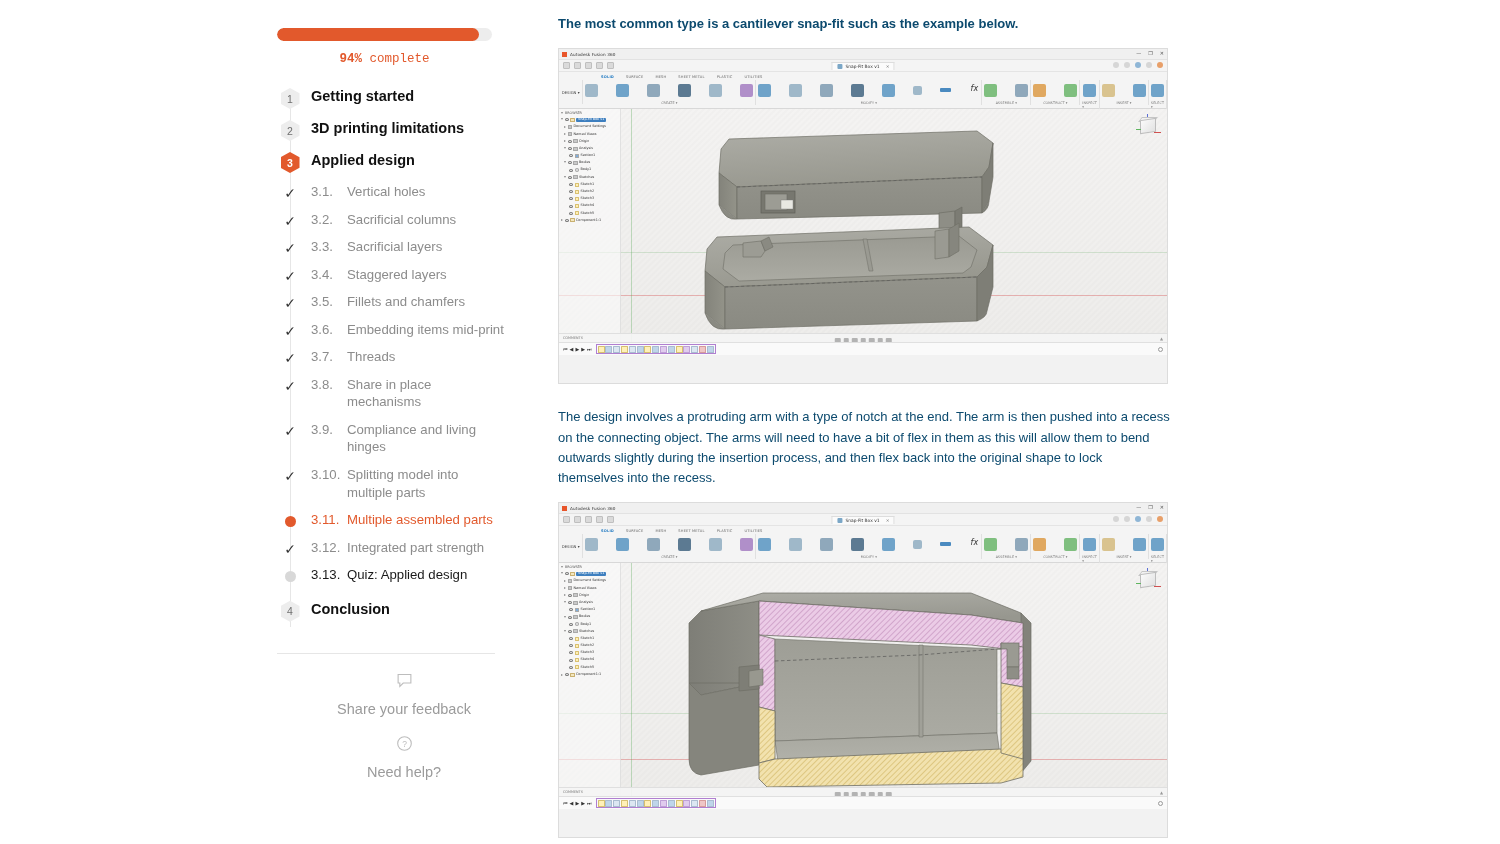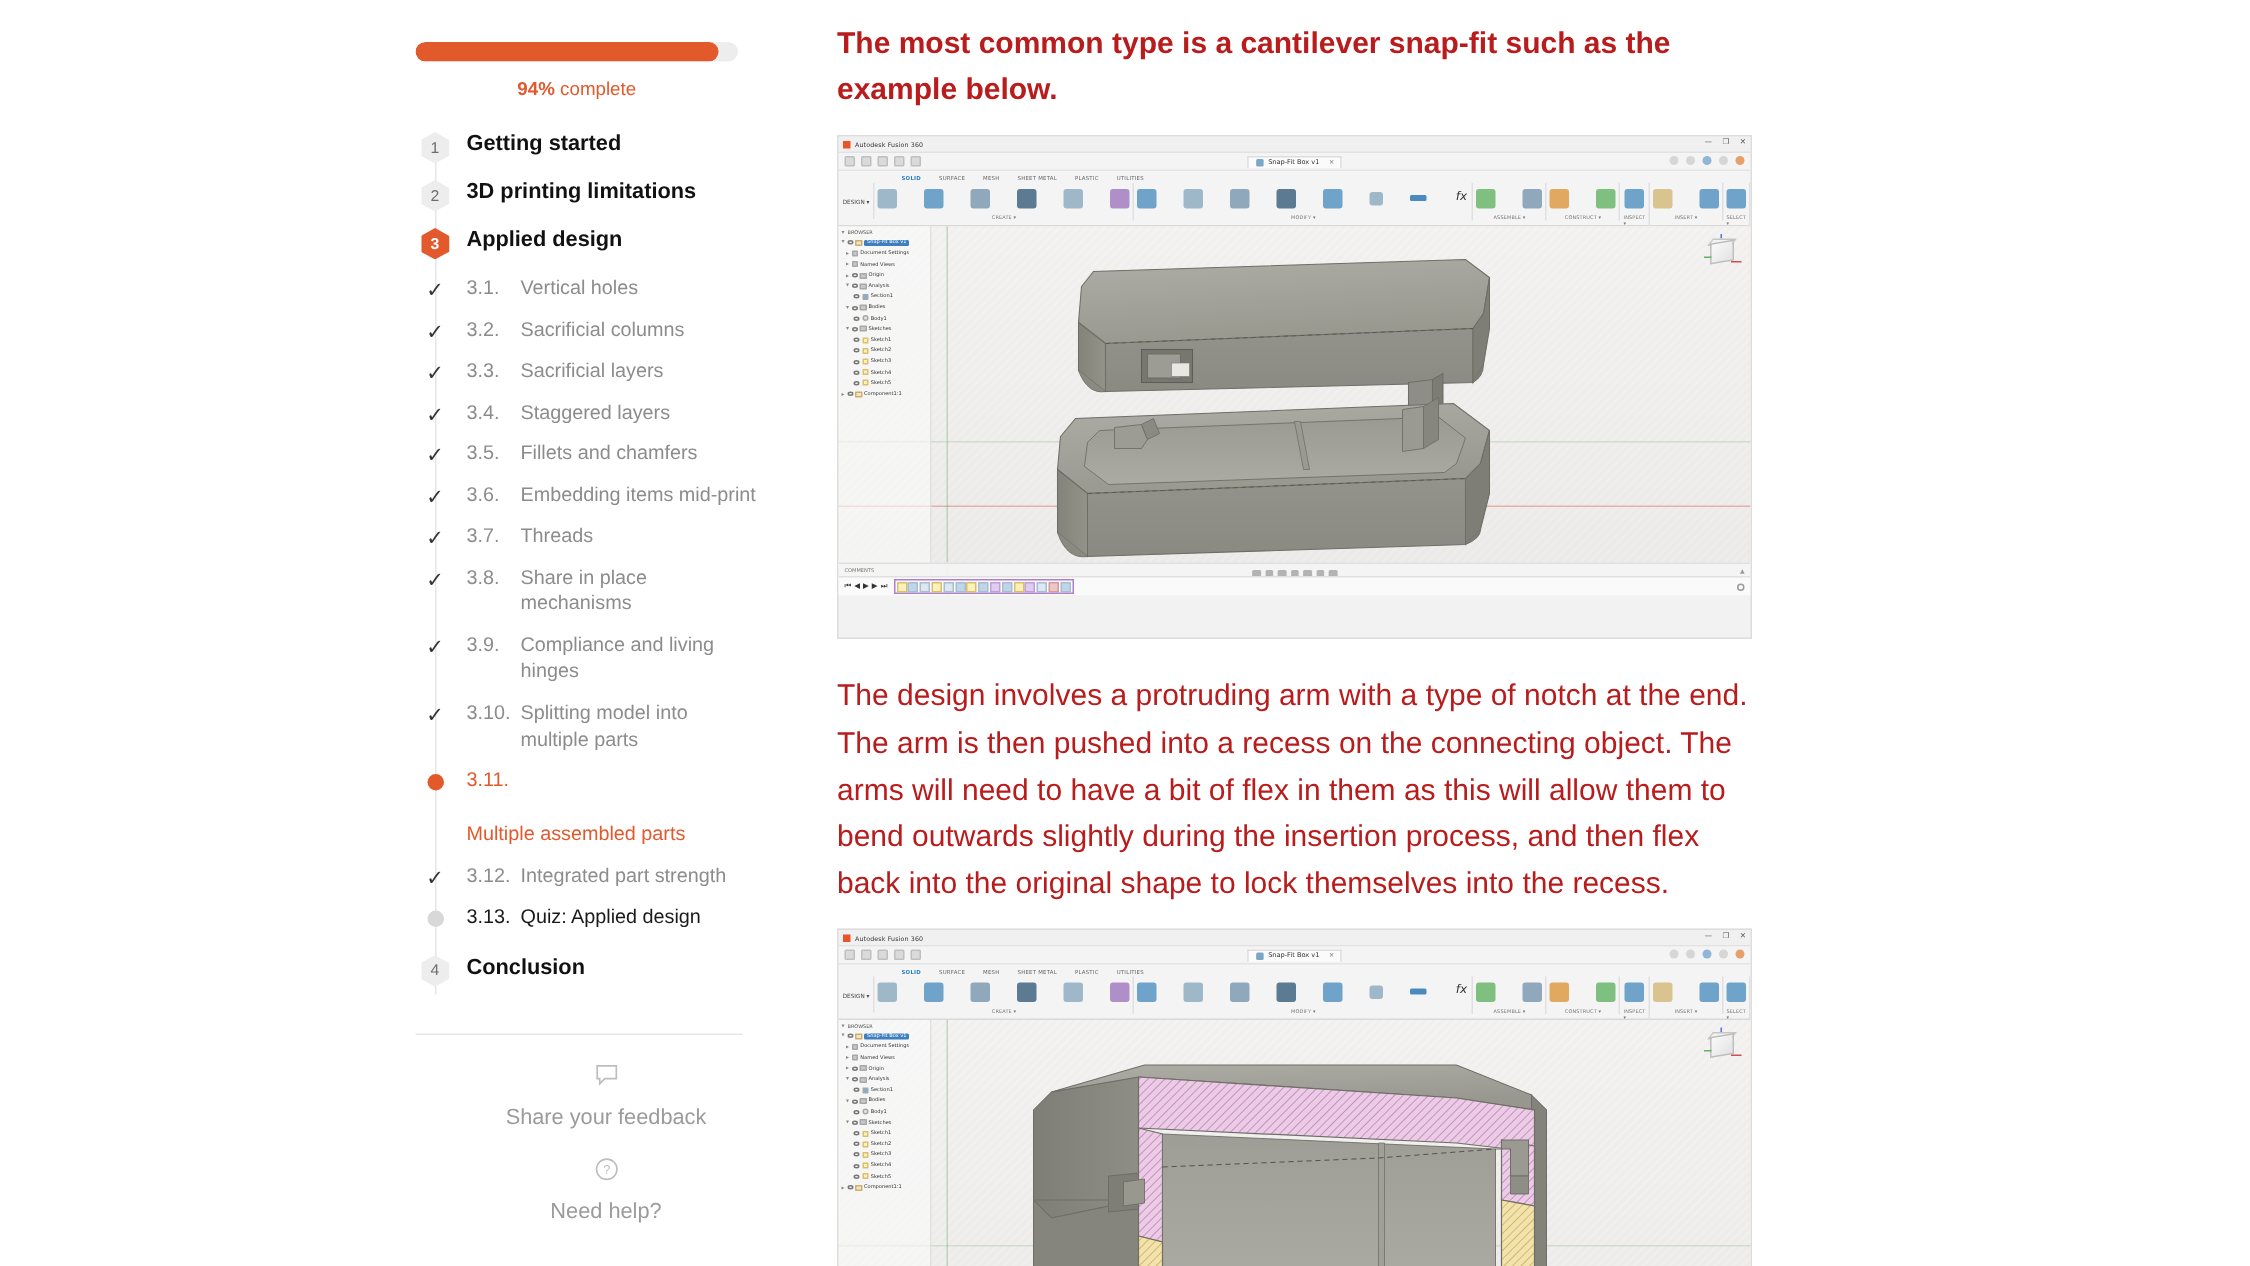--- a/index.html
+++ b/index.html
@@ -13,21 +13,21 @@
 
   
   .sidebar {
     position: absolute; left: 277px; top: 0; width: 240px; height: 844px;
     padding-top: 12px;
   }
   .course-title {
     font-size: 25px; line-height: 1.12; font-weight: bold;
     color: #E8552A; letter-spacing: -0.4px; width: 215px;
   }
-  .progress-wrap { margin-top: 16px; width: 215px; }
+  .progress-wrap { margin-top: 16px; width: 215px; font-family: Liberation Mono, monospace; }
   .progress-track {
     position: relative; height: 13px; border-radius: 7px; background: #EDEDED;
     overflow: hidden;
   }
   .progress-fill { position: absolute; left: 0; top: 0; bottom: 0; background: #E2592C; border-radius: 7px; }
   .progress-label {
     margin-top: 11px; text-align: center; font-size: 12.5px; color: #E2592C;
     width: 215px;
   }
   .progress-label b { font-weight: bold; }
@@ -50,34 +50,34 @@
   }
   .hex.active { background: #E2592C; color: #fff; font-weight: bold; }
   .check { font-size: 14px; color: #333; line-height: 1; padding-top: 2px; }
   .dot { width: 11px; height: 11px; border-radius: 50%; background: #E2592C; margin-top: 4px; }
   .dot.grey { background: #D8D8D8; }
 
   .nav-label { font-size: 14.5px; color: #111; font-weight: bold; padding-left: 8px; padding-top: 1px; }
   .sub { display: flex; padding-left: 8px; font-size: 13.2px; color: #8C8C8C; line-height: 1.33; }
   .sub .num { flex: 0 0 36px; }
   .sub .txt { flex: 1; max-width: 186px; }
-  .sub.current { color: #E2592C; flex-direction: column; }
+  .sub.current { color: #E2592C; }
   .sub.dark { color: #1A1A1A; }
 
   .divider { width: 218px; height: 1px; background: #E6E6E6; margin: 26px 0 0 0; }
   .foot-item {
     display: flex; align-items: center; gap: 12px; margin-top: 18px;
     font-size: 14.5px; color: #9B9B9B; cursor: pointer; padding-left: 14px; flex-direction: column;
   }
   .foot-icon { width: 17px; height: 17px; color: #BDBDBD; flex: 0 0 17px; }
 
   
   .main { position: absolute; left: 558px; top: 0; width: 620px; }
   .para {
-    font-size: 20px; line-height: 1.56; color: #b91c1c;
+    font-size: 13px; line-height: 1.56; color: #0c4a6e;
     width: 612px;
   }
   .para.lead { font-weight: bold; margin-top: 14px; }
   .para.body { margin-top: 23px; }
 
   
   .shot {
     position: relative; width: 610px; height: 336px; margin-top: 14px;
     border: 1px solid #DCDCDC; background: #F2F2F2; overflow: hidden;
     font-family: "DejaVu Sans", sans-serif;

